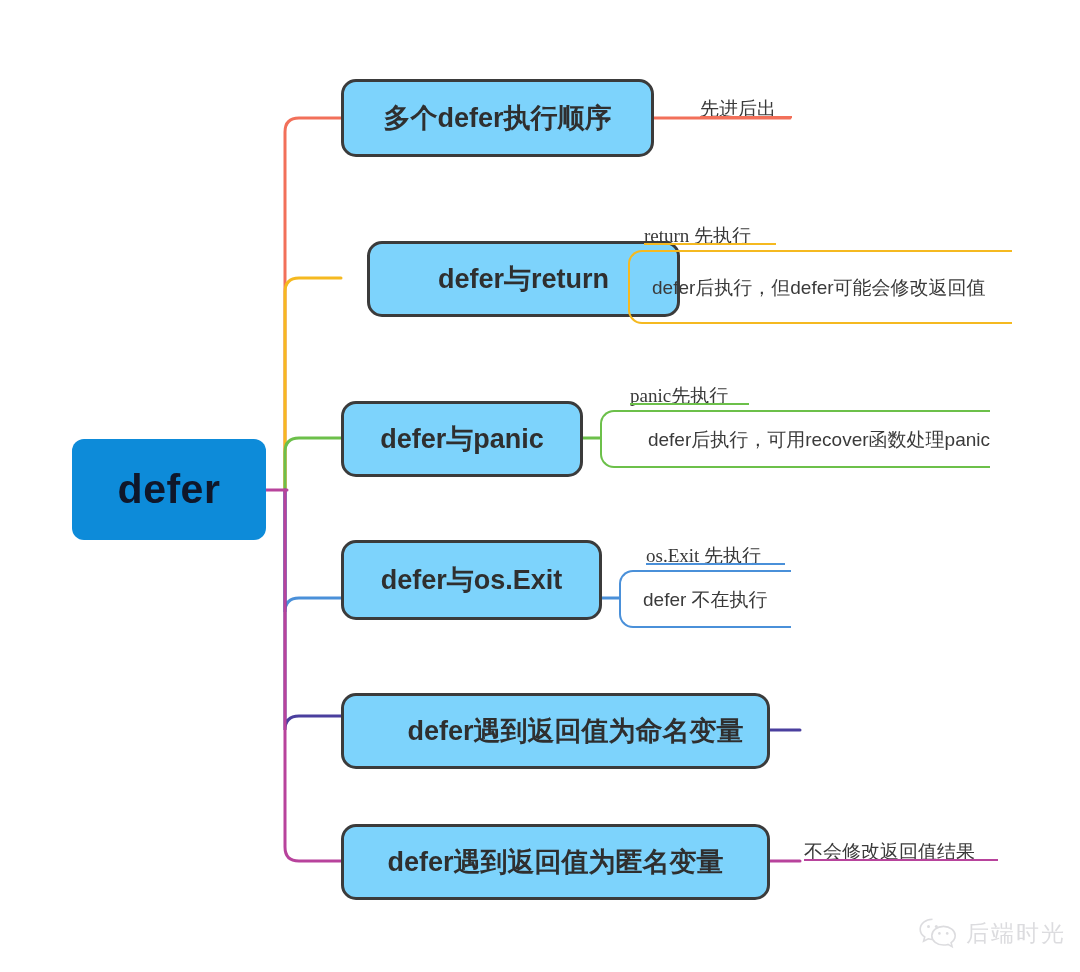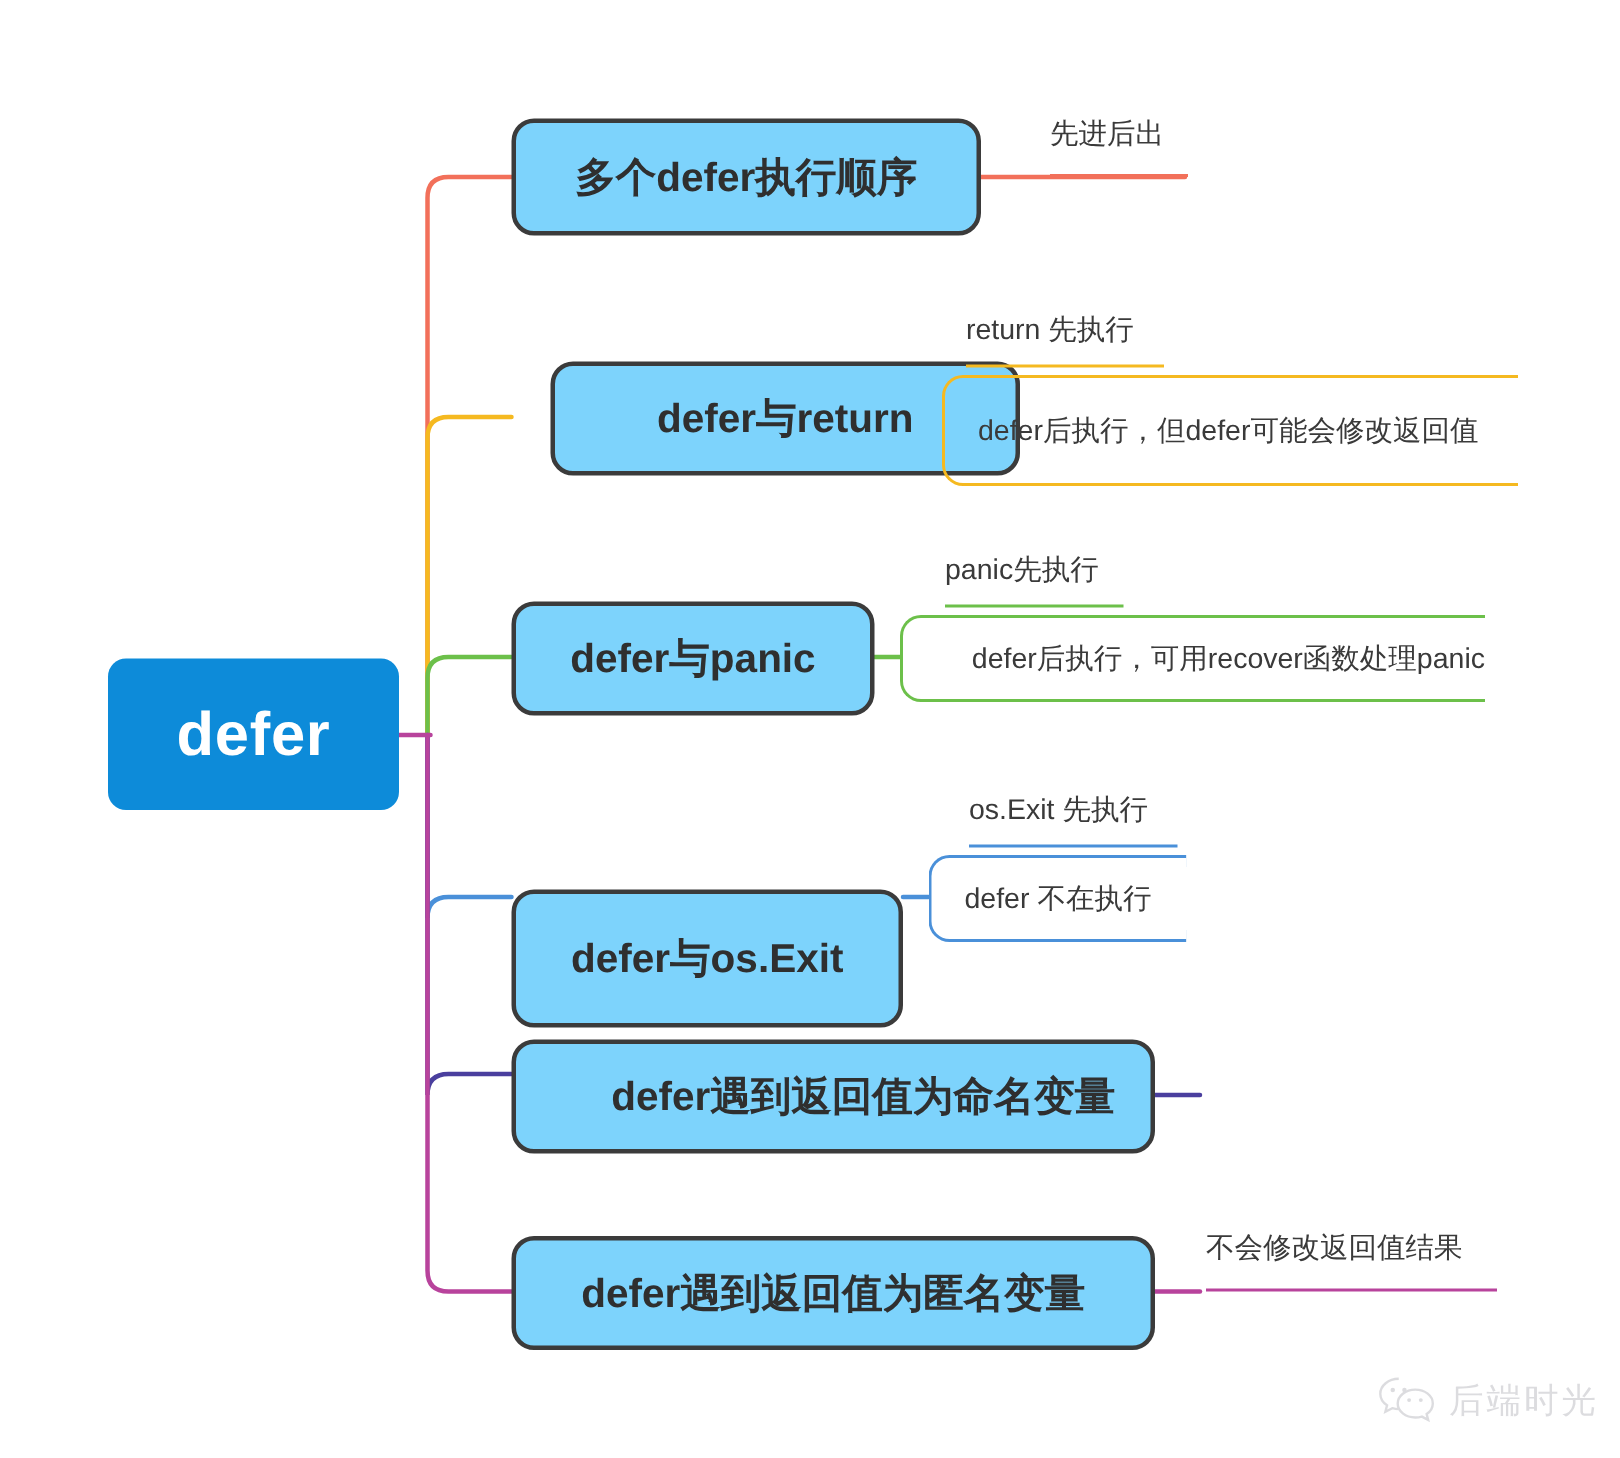--- a/index.html
+++ b/index.html
@@ -33,21 +33,21 @@
     top: 439px;
     width: 194px;
     height: 101px;
     background: #0d8bd9;
     border-radius: 12px;
     display: flex;
     align-items: center;
     justify-content: center;
   }
   .root-label {
-    color: #ffffff;
+    color: #0f172a;
     font-size: 41px;
     font-weight: bold;
     letter-spacing: 0.5px;
     line-height: 1;
   }
 
   
   .topic {
     position: absolute;
     background: #7dd3fc;
@@ -64,21 +64,22 @@
     font-weight: bold;
     white-space: nowrap;
     line-height: 1;
   }
 
   
   .leaf {
     position: absolute;
     box-sizing: border-box;
     display: flex;
-    align-items: flex-start;
+    align-items: flex-end;
+    font-family: Liberation Serif, serif;
   }
   .leaf-label {
     color: #3a3a3a;
     font-size: 19px;
     white-space: nowrap;
     line-height: 1;
   }
   .leaf-underline {
     position: absolute;
     left: 0;
@@ -177,21 +178,21 @@
     <span class="topic-label">defer与panic</span>
   </div>
   <div class="leaf" style="left:630px; top:371px; width:119px; height:34px;">
     <span class="leaf-label">panic先执行</span>
     <span class="leaf-underline" style="background:#6cc04a;"></span>
   </div>
   <div class="leaf-bracket" style="left:600px; top:410px; width:390px; height:58px; border-color:#6cc04a;justify-content:flex-end;">
     <span class="leaf-label">defer后执行，可用recover函数处理panic</span>
   </div>
 
-  <div class="topic" style="left:341px; top:593px; width:261px; height:92px;">
+  <div class="topic" style="left:341px; top:540px; width:261px; height:80px;">
     <span class="topic-label">defer与os.Exit</span>
   </div>
   <div class="leaf" style="left:646px; top:531px; width:139px; height:34px;">
     <span class="leaf-label">os.Exit 先执行</span>
     <span class="leaf-underline" style="background:#4a90d9;"></span>
   </div>
   <div class="leaf-bracket" style="left:619px; top:570px; width:172px; height:58px; border-color:#4a90d9;">
     <span class="leaf-label">defer 不在执行</span>
   </div>
 

